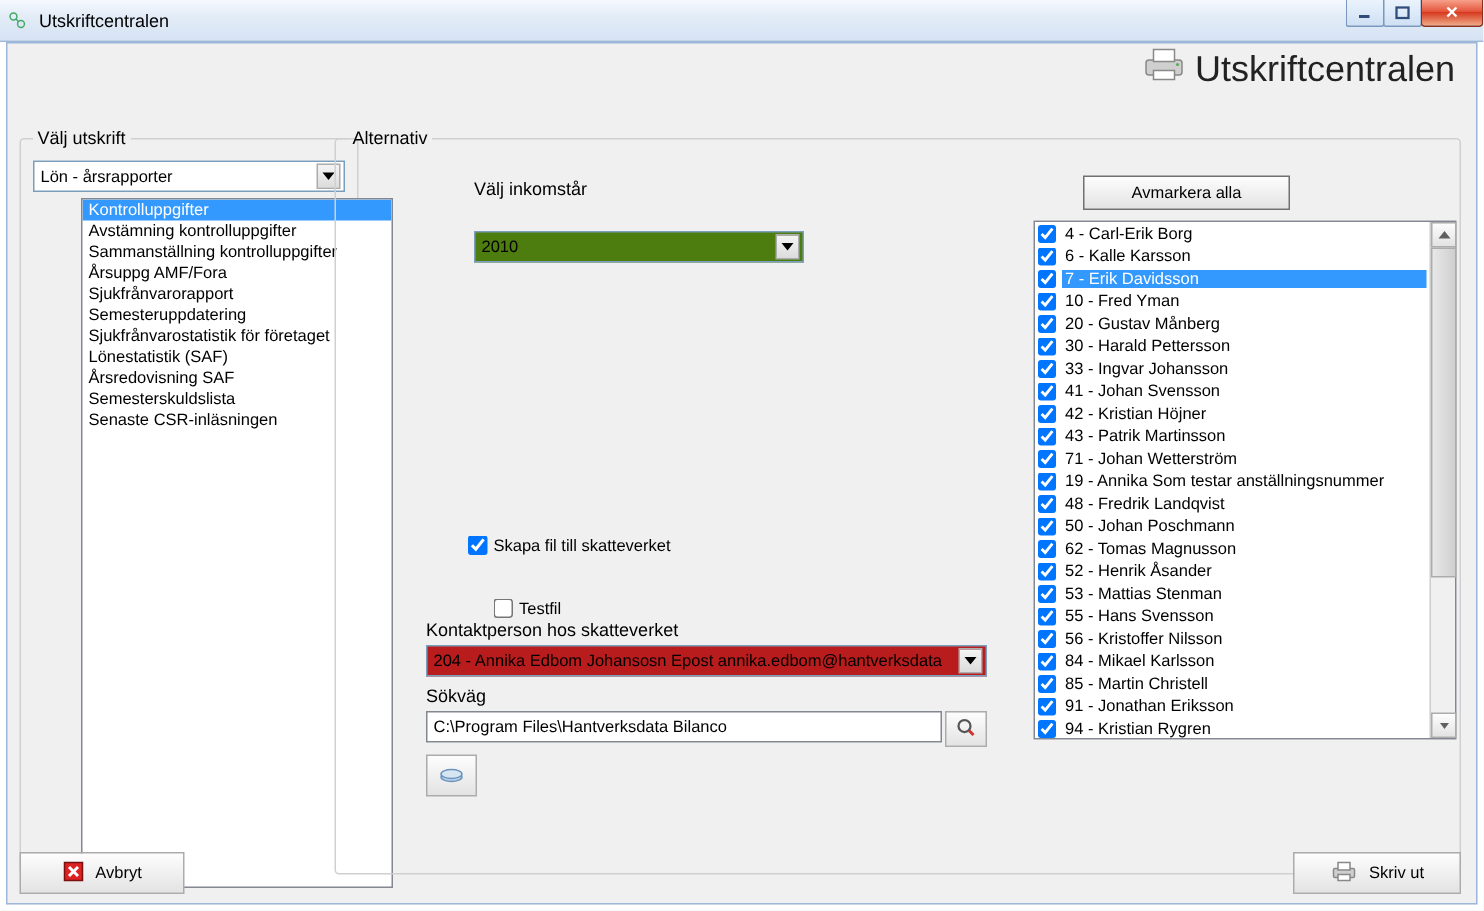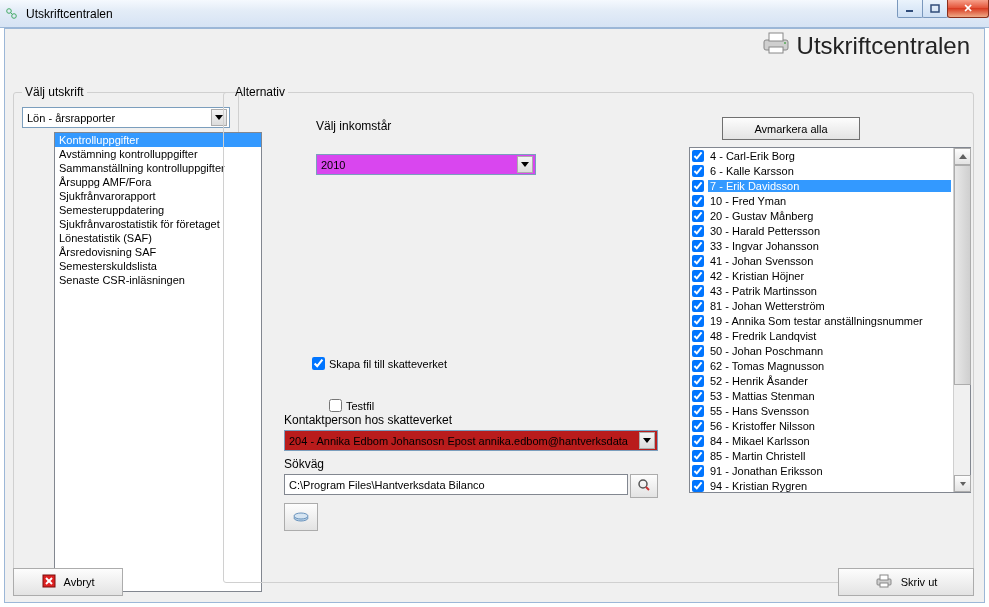--- a/index.html
+++ b/index.html
@@ -60,21 +60,21 @@
   .leftpanel .listbox .item { padding:1px 4px; white-space:nowrap; cursor:default; }
   .leftpanel .listbox .item.selected { background:#3399ff; color:#fff; }
 
   
   .altpanel { position:absolute; left:218px; top:56px; right:10px; height:498px; }
 
   .lbl { font-size:12px; }
 
   .year-dd {
     position:absolute; left:92px; top:55px; width:220px; height:21px;
-    border:1px solid #7b9ebd; background:#d946ef; display:flex; align-items:center; justify-content:space-between; padding:0 2px 0 4px;gap:40px;
+    border:1px solid #7b9ebd; background:#4d7c0f; display:flex; align-items:center; justify-content:space-between; padding:0 2px 0 4px;gap:40px;
   }
   .year-dd .arrow, .contact-dd .arrow { width:16px; height:17px; border:1px solid #acacac; background:linear-gradient(to bottom,#f4f4f4,#dcdcdc); display:flex; align-items:center; justify-content:center; }
 
   .chk { display:inline-flex; align-items:center; gap:4px; }
   .chk input { margin:0; }
 
   .contact-dd {
     position:absolute; left:60px; top:331px; width:374px; height:21px;
     border:1px solid #7b9ebd; background:#b91c1c; display:flex; align-items:center; justify-content:space-between; padding:0 2px 0 4px;
     white-space:nowrap; overflow:hidden;
@@ -117,21 +117,21 @@
   .emplist-scroll .sb-btn.top { top:0; }
   .emplist-scroll .sb-btn.bot { bottom:0; }
   .emplist-scroll .thumb { position:absolute; left:0; top:17px; width:17px; height:220px; background:linear-gradient(to right,#e8e8e8,#cfcfcf); border:1px solid #acacac; }
 
   
   .btn {
     height:28px; border:1px solid #acacac; background:linear-gradient(to bottom,#fdfdfd,#e3e3e3);
     display:flex; align-items:center; justify-content:center; font-size:11px; cursor:default; gap:8px;
   }
   .cancel-btn { position:absolute; left:8px; bottom:6px; width:110px; }
-  .print-btn { position:absolute; right:10px; bottom:6px; width:136px; }
+  .print-btn { position:absolute; right:10px; bottom:6px; width:112px; }
 
   .tri-down { width:0; height:0; border-left:4px solid transparent; border-right:4px solid transparent; border-top:5px solid #000; }
   .tri-up { width:0; height:0; border-left:4px solid transparent; border-right:4px solid transparent; border-bottom:5px solid #606060; }
   .tri-down-sm { width:0; height:0; border-left:3px solid transparent; border-right:3px solid transparent; border-top:4px solid #606060; }
 
 </style>
 </head>
 <body>
 
 <div class="titlebar">
@@ -285,21 +285,21 @@
           <div class="row">
             <input type="checkbox" checked="" style="">
             <span class="rowlabel">42 - Kristian Höjner</span>
           </div>
           <div class="row">
             <input type="checkbox" checked="" style="">
             <span class="rowlabel">43 - Patrik Martinsson</span>
           </div>
           <div class="row">
             <input type="checkbox" checked="" style="">
-            <span class="rowlabel">81 - Johan Wetterström</span>
+            <span class="rowlabel">71 - Johan Wetterström</span>
           </div>
           <div class="row">
             <input type="checkbox" checked="" style="">
             <span class="rowlabel">19 - Annika Som testar anställningsnummer</span>
           </div>
           <div class="row">
             <input type="checkbox" checked="" style="">
             <span class="rowlabel">48 - Fredrik Landqvist</span>
           </div>
           <div class="row">

